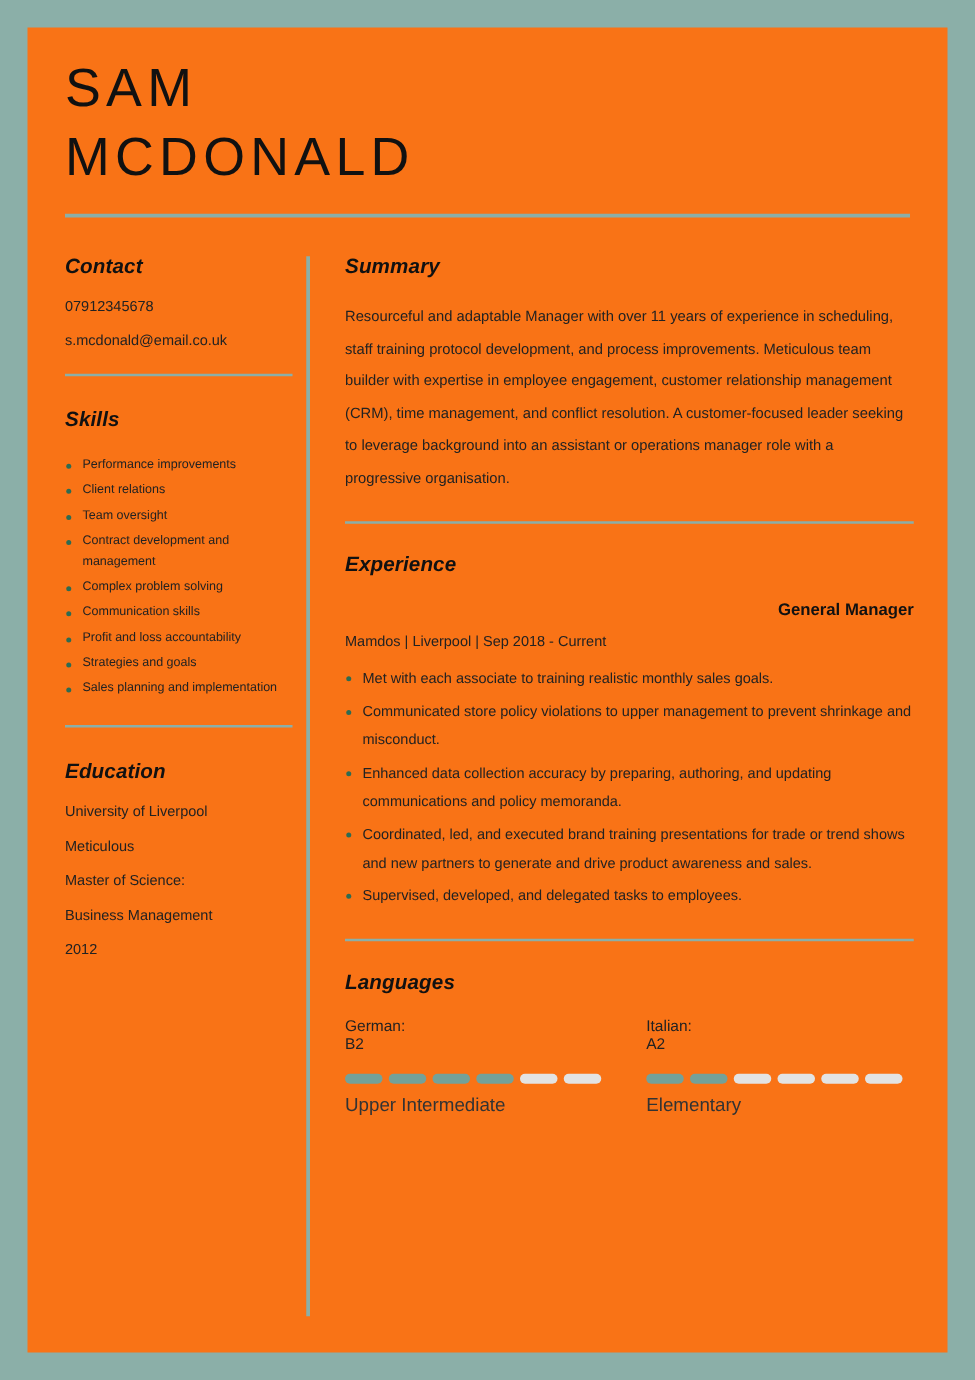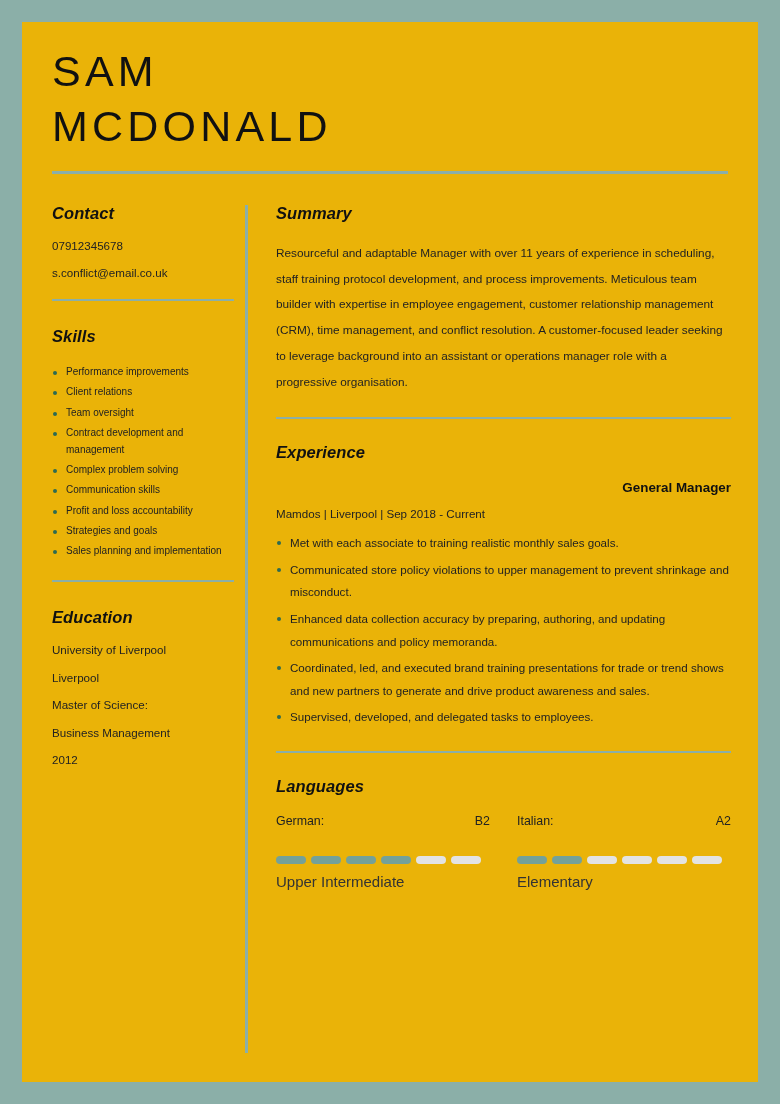--- a/index.html
+++ b/index.html
@@ -20,21 +20,21 @@
     height: 1104px;
     background: #8bafa8;
     box-sizing: border-box;
   }
   .page {
     position: absolute;
     left: 22px;
     top: 22px;
     width: 736px;
     height: 1060px;
-    background: #eab308;
+    background: #f97316;
     box-sizing: border-box;
   }
 
   
   .header {
     position: absolute;
     left: 30px;
     top: 22px;
     width: 676px;
   }
@@ -194,21 +194,22 @@
   }
   .lang-item {
     width: 214px;
   }
   .lang-row {
     display: flex;
     justify-content: space-between;
     align-items: baseline;
     font-size: 12.4px;
     color: #222222;
-    margin-bottom: 28px;
+    margin-bottom: 17px;
+    flex-direction: column;
   }
   .bars {
     display: flex;
     gap: 5px;
     margin-bottom: 9px;
   }
   .bar {
     width: 30px;
     height: 8px;
     border-radius: 4px;
@@ -232,21 +233,21 @@
       <div class="rule"></div>
     </div>
 
     <div class="cols">
 
       <div class="left-col">
 
         <div>
           <div class="sect-head">Contact</div>
           <div class="contact-line">07912345678</div>
-          <div class="contact-line">s.conflict@email.co.uk</div>
+          <div class="contact-line">s.mcdonald@email.co.uk</div>
           <div class="hrule-left"></div>
         </div>
 
         <div>
           <div class="sect-head">Skills</div>
           <ul class="skills" id="skills-list">
               <li>Performance improvements</li>
               <li>Client relations</li>
               <li>Team oversight</li>
               <li>Contract development and management</li>
@@ -256,21 +257,21 @@
               <li>Strategies and goals</li>
               <li>Sales planning and implementation</li>
             </ul>
           <div class="hrule-left"></div>
         </div>
 
         <div>
           <div class="sect-head">Education</div>
           <div id="education-lines">
               <div class="edu-line">University of Liverpool</div>
-              <div class="edu-line">Liverpool</div>
+              <div class="edu-line">Meticulous</div>
               <div class="edu-line">Master of Science:</div>
               <div class="edu-line">Business Management</div>
               <div class="edu-line">2012</div>
             </div>
         </div>
 
       </div>
 
       <div class="vdivider"></div>
 

